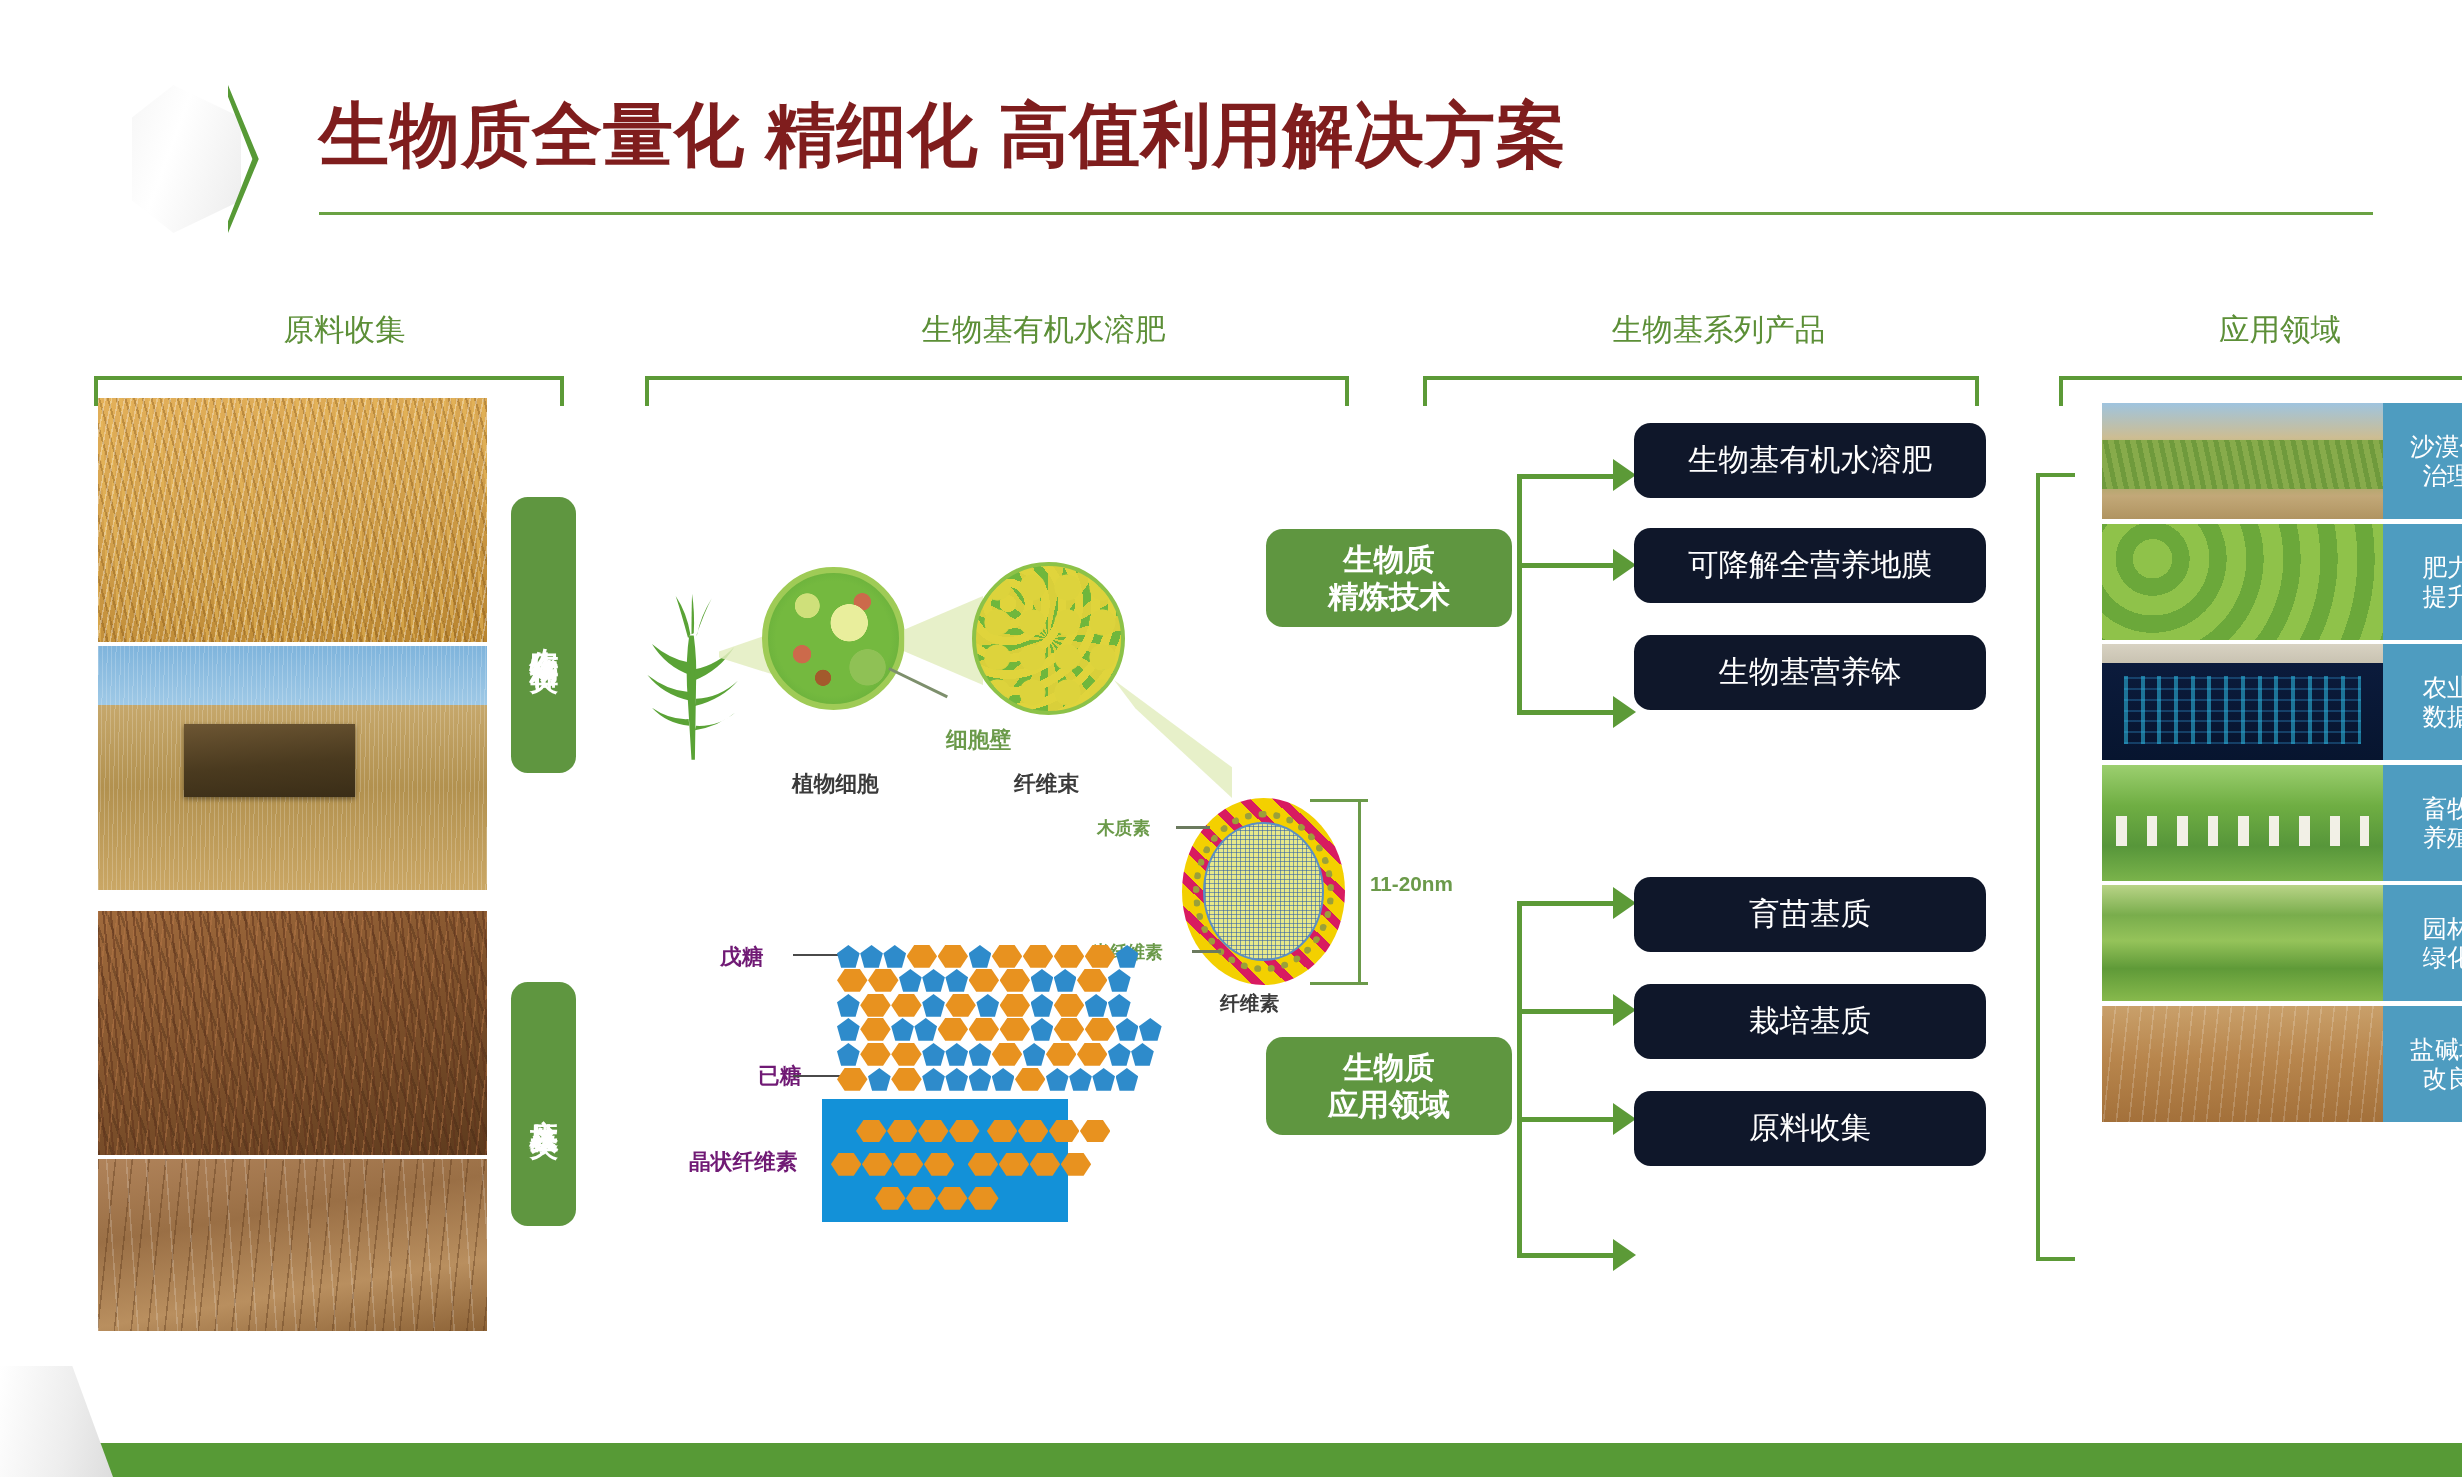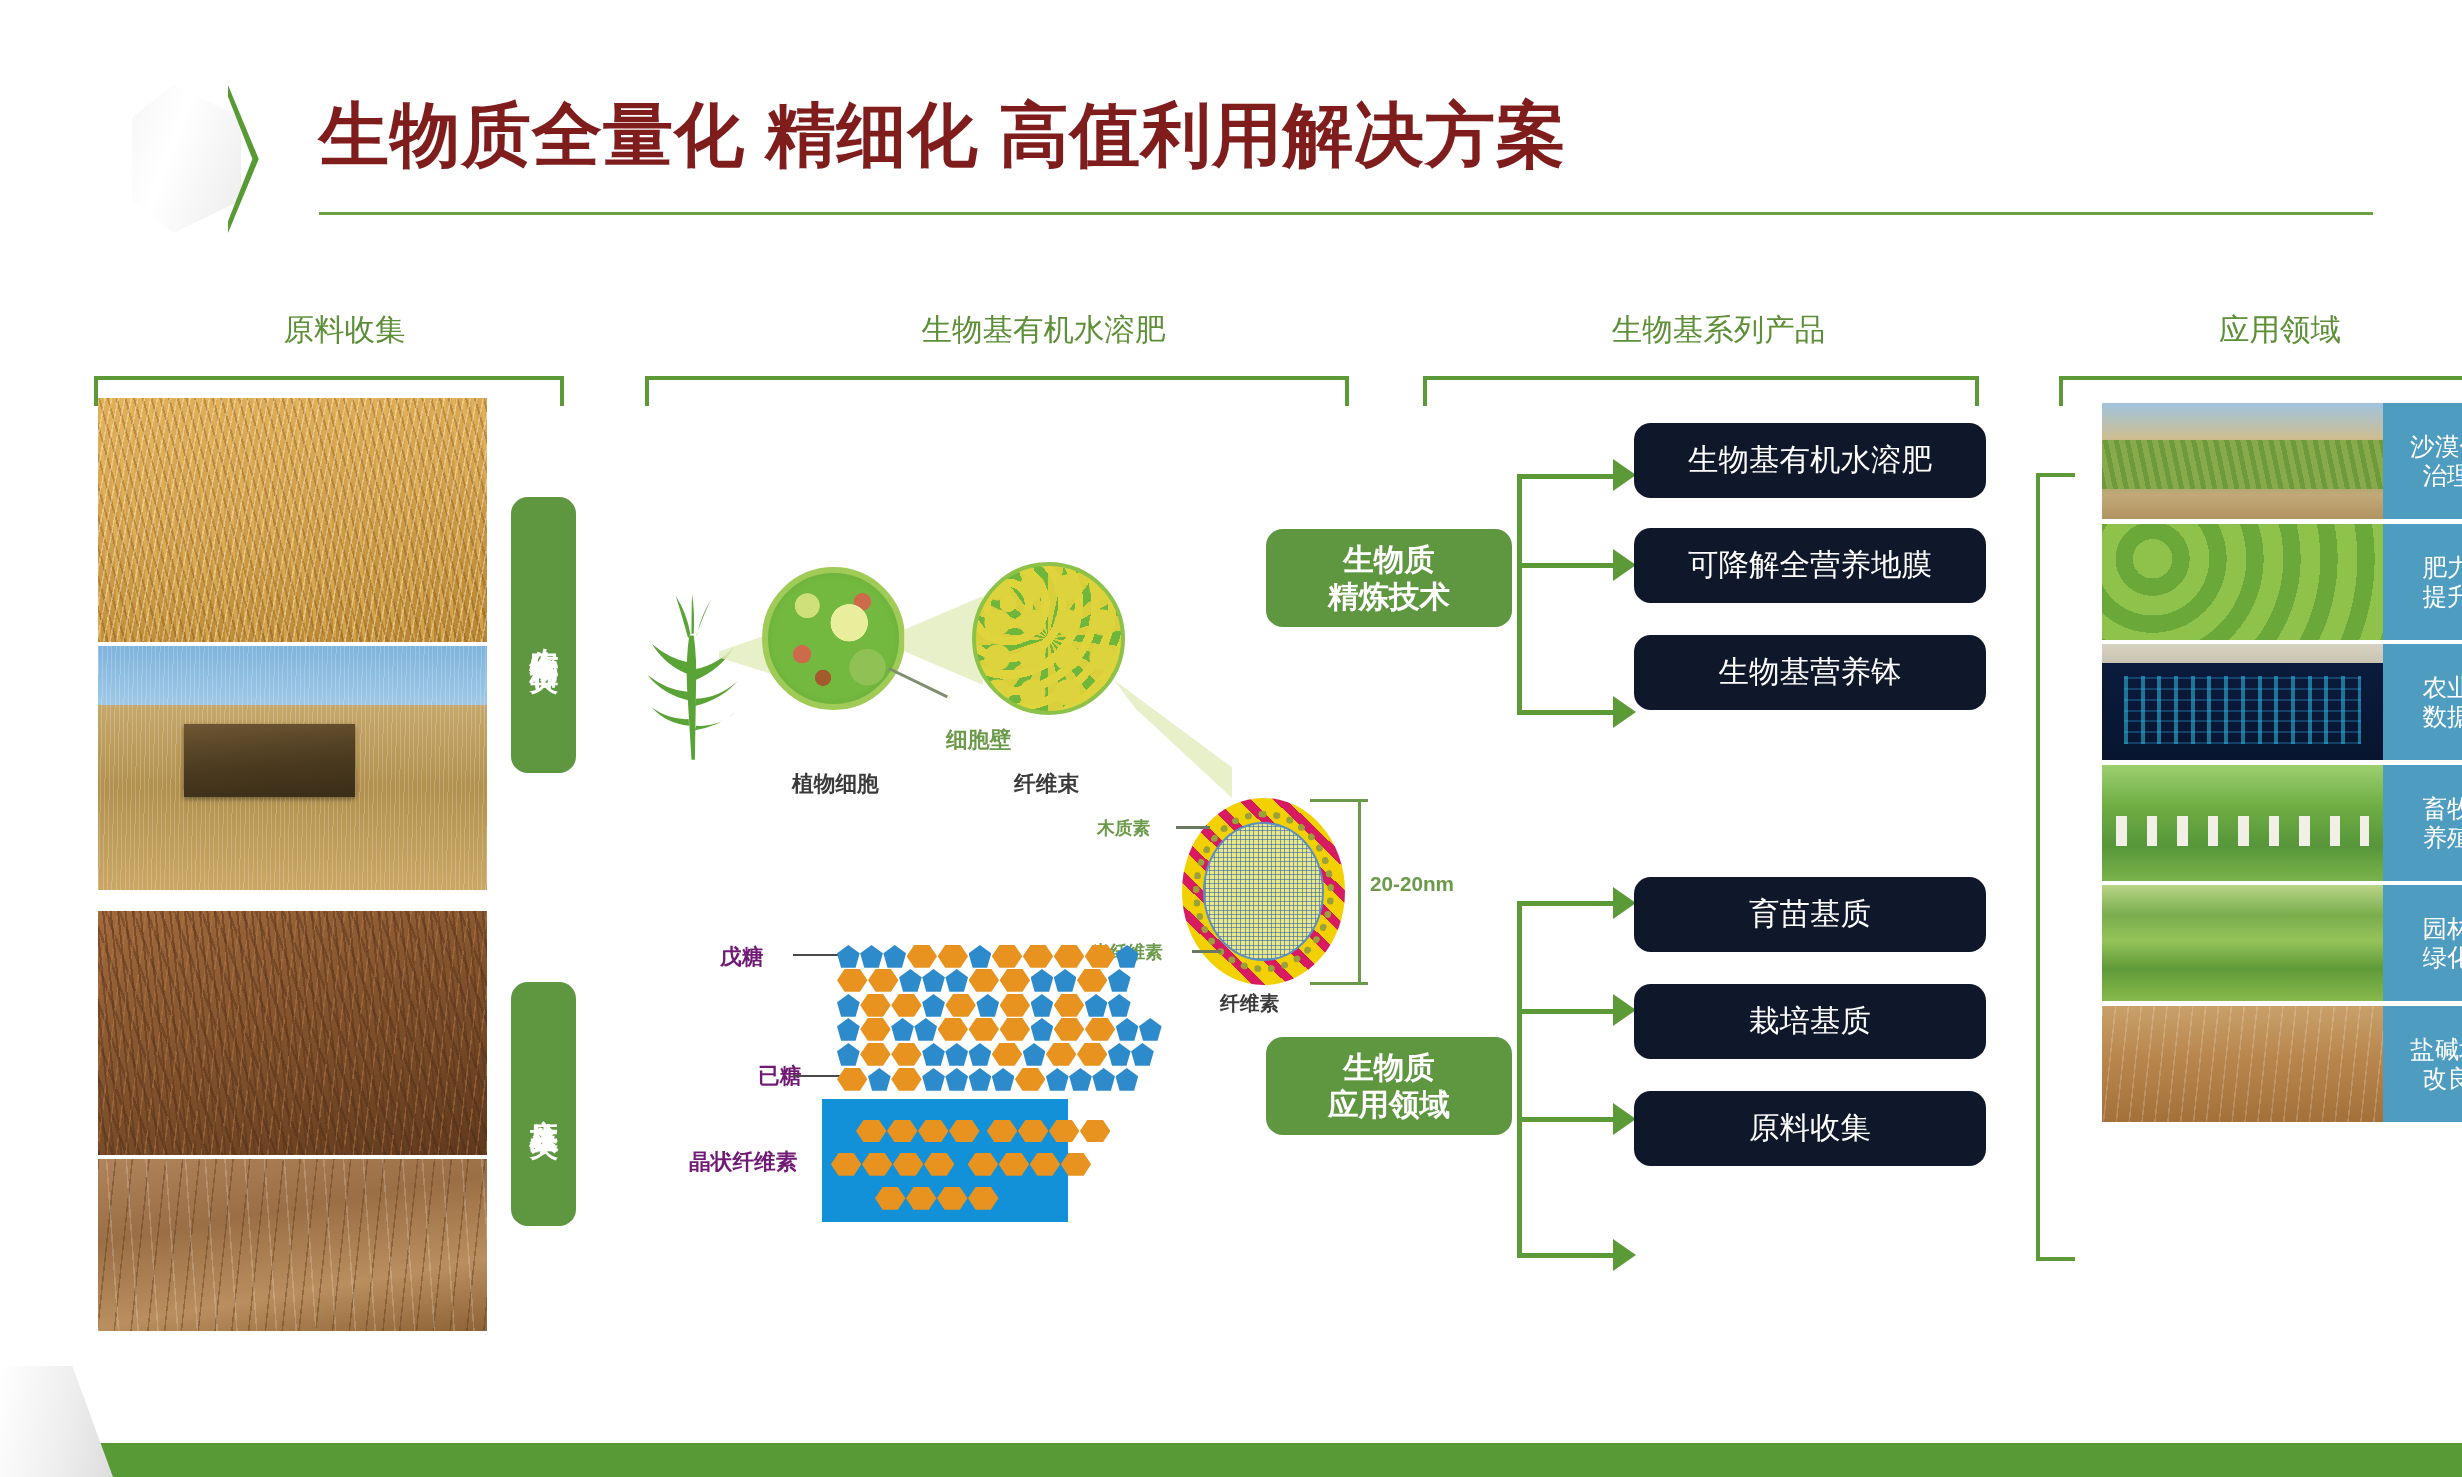--- a/index.html
+++ b/index.html
@@ -319,21 +319,21 @@
 
   <div class="sci-label green" style="left:1097px; top:816px; font-size:17.7px;">木质素</div>
   <div class="leader" style="left:1176px; top:826px; width:34px; height:2.5px; background:#6b7a5e;"></div>
 
   <div class="sci-label green" style="left:1092px; top:940px; font-size:17.7px;">半纤维素</div>
   <div class="leader" style="left:1192px; top:950px; width:28.6px; height:2.5px; background:#6b7a5e;"></div>
 
   <div class="dim-line" style="left:1358px; top:799px; width:2.5px; height:186px;"></div>
   <div class="dim-line" style="left:1310px; top:799px; width:58px; height:2.5px;"></div>
   <div class="dim-line" style="left:1310px; top:982px; width:58px; height:2.5px;"></div>
-  <div class="sci-label green" style="left:1370px; top:872px; font-size:20.7px;">20-20nm</div>
+  <div class="sci-label green" style="left:1370px; top:872px; font-size:20.7px;">11-20nm</div>
   <div class="sci-label" style="left:1220px; top:990px; font-size:19.7px;">纤维素</div>
 
   <div class="sugar-label" style="left:720px; top:942px;">戊糖</div>
   <div class="leader" style="left:793px; top:954px; width:53px; height:2px; background:#4a4a4a;"></div>
   <div class="sugar-label" style="left:720px; top:1061px;margin-left:38px;">已糖</div>
   <div class="leader" style="left:793px; top:1075px; width:53px; height:2px; background:#4a4a4a;"></div>
 
   <div class="sugar-row" style="left:837px; top:945px;">
     <span class="pent"></span>
       <span class="pent"></span>

